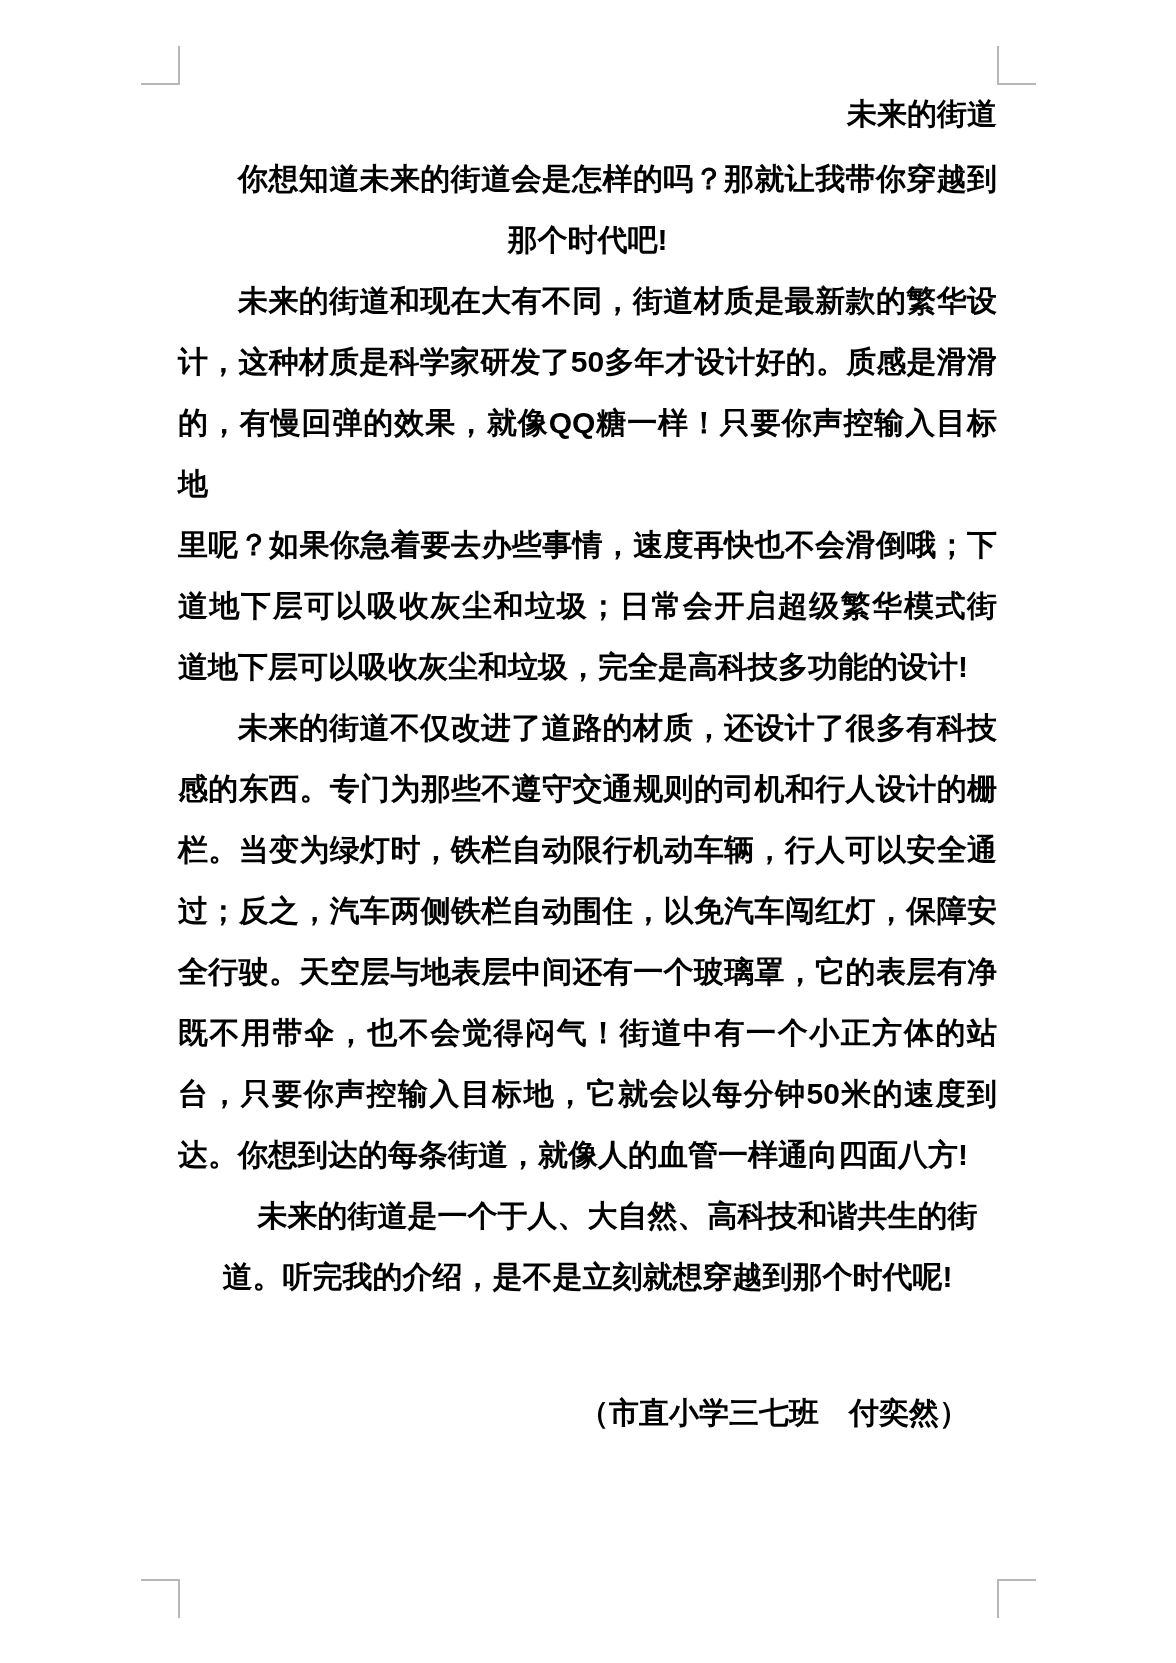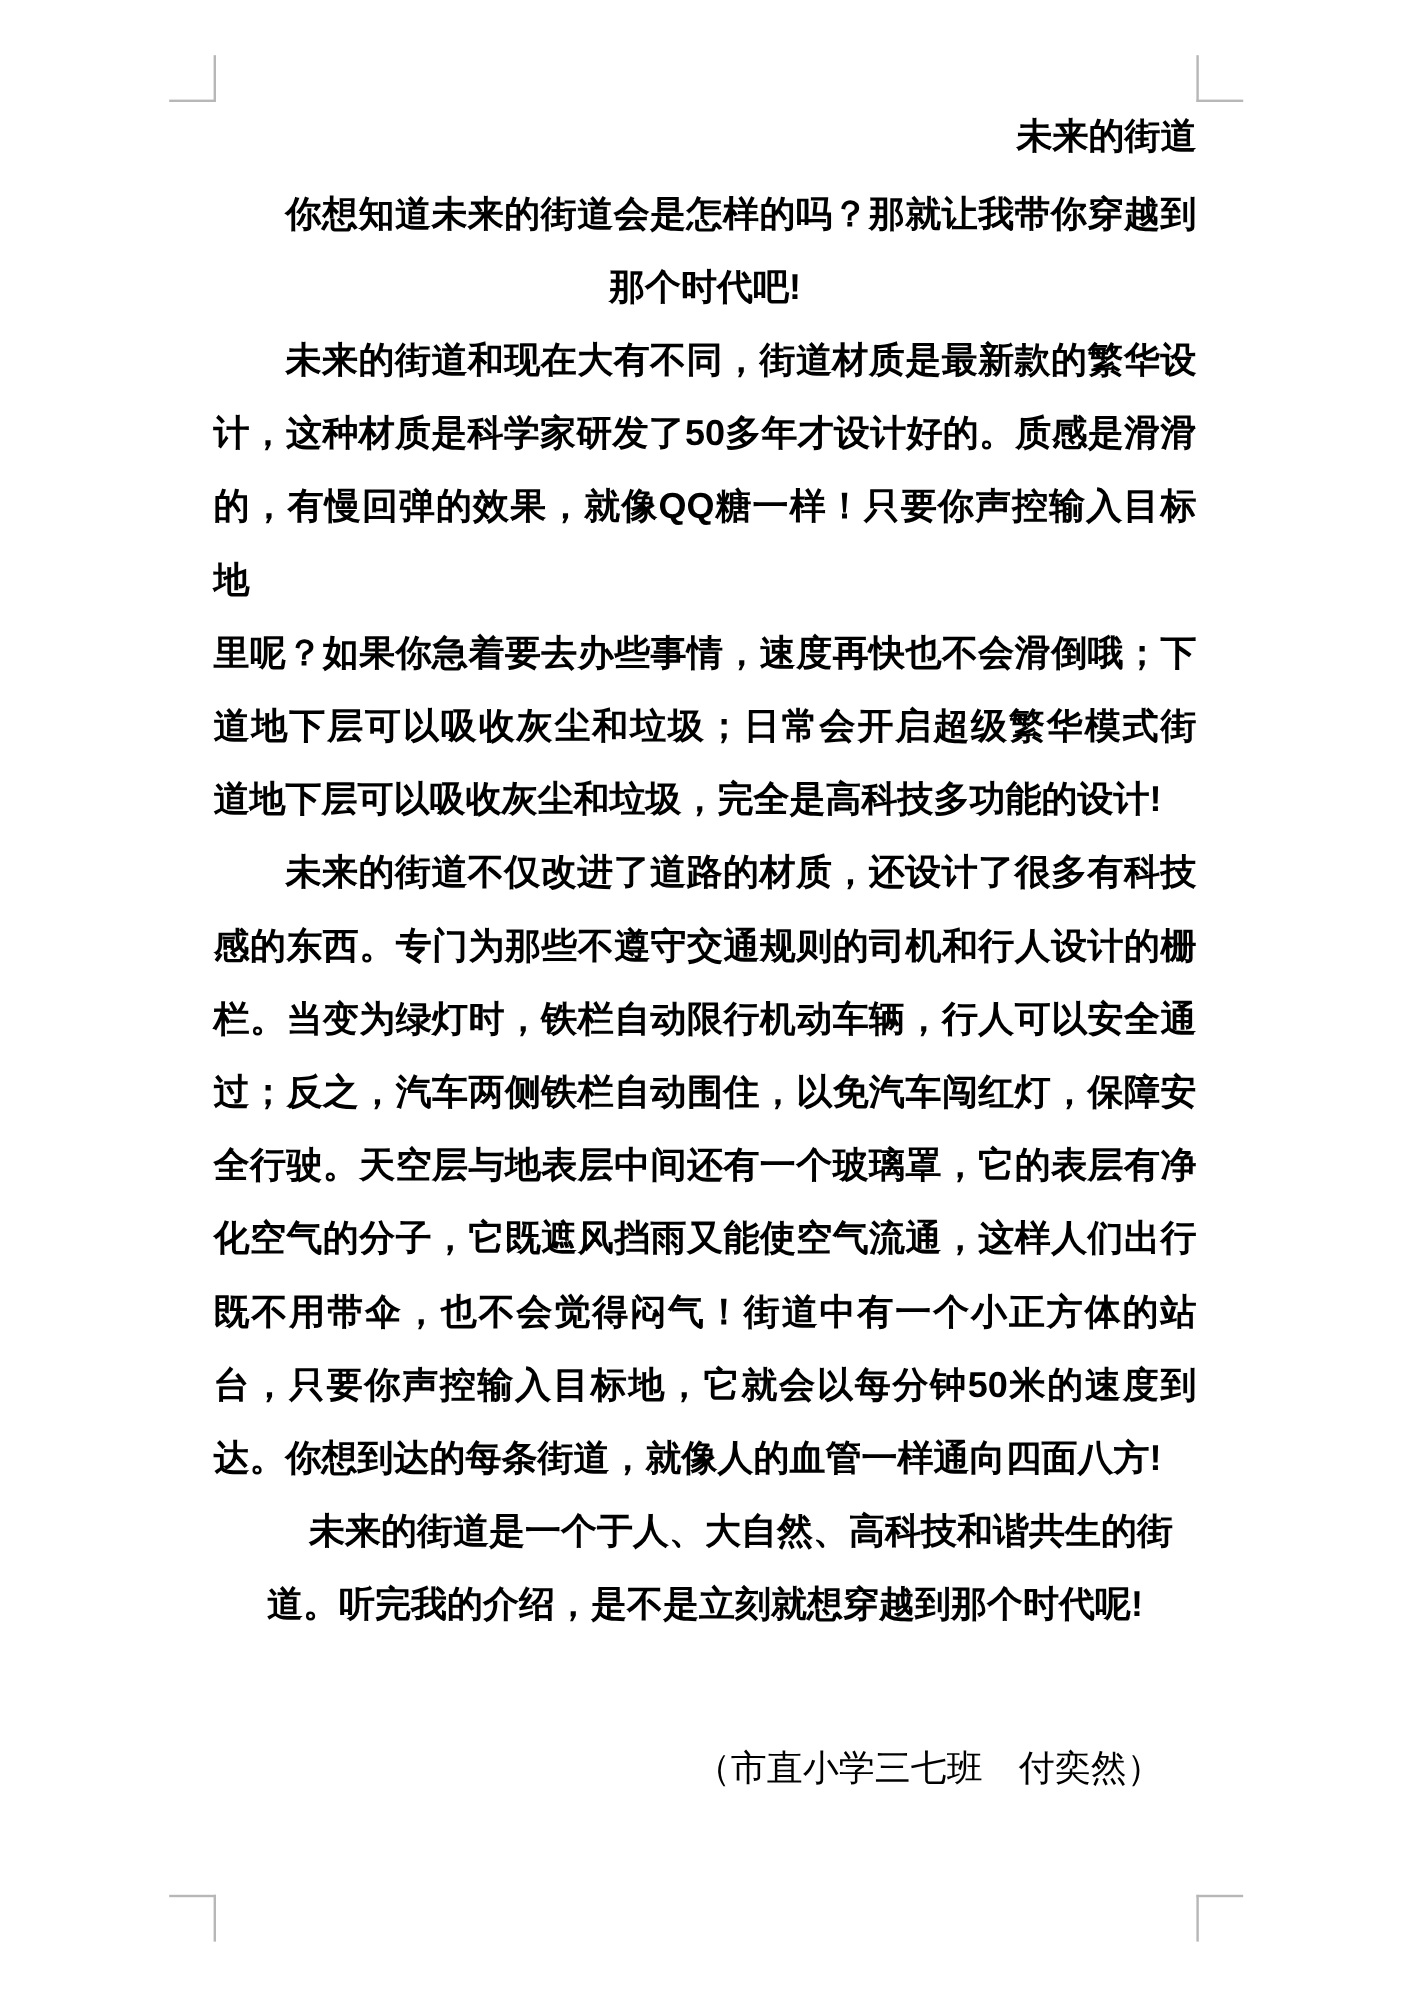--- a/index.html
+++ b/index.html
@@ -37,21 +37,21 @@
     text-align:justify;
     text-align-last:justify;
     white-space:normal;
   }
   .line.left{text-align:left;text-align-last:left;}
   .line.center{text-align:center;text-align-last:center;}
   .line.indent{text-indent:2em;text-align:center;}
   .signature{
     margin-top:75px;
     line-height:61px;
-    font-weight:normal;
+    font-weight:bold;
     text-align:right;
     padding-right:28px;
     font-size:30px;
   }
 </style>
 </head>
 <body>
 
 <div class="crop tl"></div>
 <div class="crop tr"></div>
@@ -72,21 +72,20 @@
         <div class="line">里呢？如果你急着要去办些事情，速度再快也不会滑倒哦；下</div>
         <div class="line">道地下层可以吸收灰尘和垃圾；日常会开启超级繁华模式街</div>
         <div class="line left">道地下层可以吸收灰尘和垃圾，完全是高科技多功能的设计!</div>
       </div>
       <div>
         <div class="line indent">未来的街道不仅改进了道路的材质，还设计了很多有科技</div>
         <div class="line">感的东西。专门为那些不遵守交通规则的司机和行人设计的栅</div>
         <div class="line">栏。当变为绿灯时，铁栏自动限行机动车辆，行人可以安全通</div>
         <div class="line">过；反之，汽车两侧铁栏自动围住，以免汽车闯红灯，保障安</div>
         <div class="line">全行驶。天空层与地表层中间还有一个玻璃罩，它的表层有净</div>
-        <div class="line">化空气的分子，它既遮风挡雨又能使空气流通，这样人们出行</div>
         <div class="line">既不用带伞，也不会觉得闷气！街道中有一个小正方体的站</div>
         <div class="line">台，只要你声控输入目标地，它就会以每分钟50米的速度到</div>
         <div class="line left">达。你想到达的每条街道，就像人的血管一样通向四面八方!</div>
       </div>
       <div>
         <div class="line center indent">未来的街道是一个于人、大自然、高科技和谐共生的街</div>
         <div class="line center">道。听完我的介绍，是不是立刻就想穿越到那个时代呢!</div>
       </div>
     </div>
   <div class="signature">（市直小学三七班　付奕然）</div>

